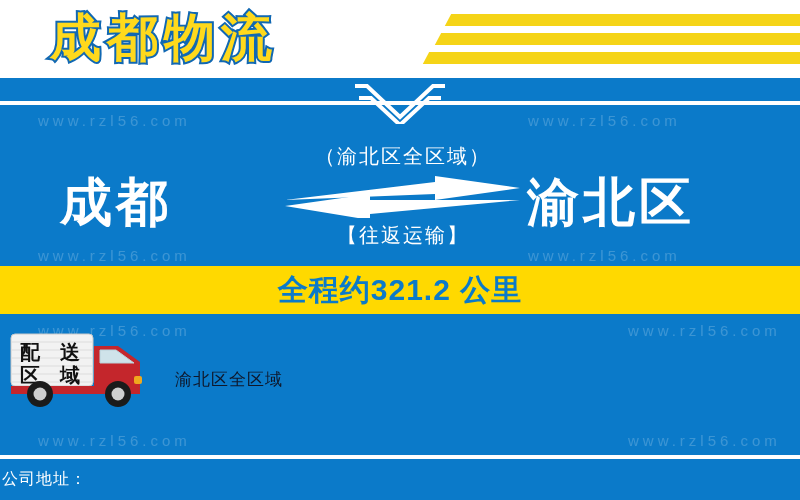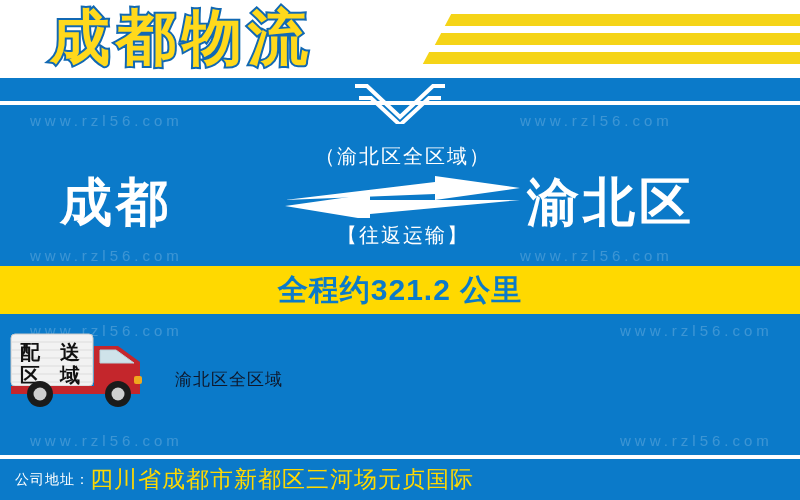--- a/index.html
+++ b/index.html
@@ -17,21 +17,21 @@
   }
 
   
   .header-white{
     position:absolute;left:0;top:0;width:800px;height:78px;
     background:#ffffff;
     z-index:4;
   }
   .title{
     position:absolute;left:50px;top:2px;
-    font-size:60px;
+    font-size:51px;
     font-weight:bold;
     letter-spacing:6px;
     color:#ffd91c;
     -webkit-text-stroke:4px #1168b3;
     paint-order:stroke fill;
     line-height:72px;
     white-space:nowrap;
     z-index:6;
   }
   .stripes{
@@ -60,20 +60,21 @@
 
   
   .wm{
     position:absolute;
     color:#ffffff;opacity:.20;
     font-size:15px;letter-spacing:4px;
     white-space:nowrap;
     font-family:"Liberation Sans",sans-serif;
     z-index:2;
     pointer-events:none;
+    margin-left:8px;
   }
 
   
   .city{
     position:absolute;top:168px;
     color:#ffffff;
     font-size:52px;font-weight:bold;letter-spacing:4px;
     white-space:nowrap;
     z-index:6;
   }
@@ -121,21 +122,21 @@
   .foot-line{
     position:absolute;left:0;top:455px;width:800px;height:4px;
     background:#ffffff;z-index:5;
   }
   .footer{
     position:absolute;left:0;top:459px;width:800px;height:41px;
     background:#0b7ac9;z-index:5;
     display:flex;align-items:center;
   }
   .foot-k{
-    margin-left:15px;color:#ffffff;font-size:14px;letter-spacing:1px;white-space:nowrap;
+    margin-left:2px;color:#ffffff;font-size:16px;letter-spacing:1px;white-space:nowrap;
   }
   .foot-v{
     color:#ffd900;font-size:23px;letter-spacing:1px;white-space:nowrap;
   }
 </style>
 </head>
 <body>
 
 <div id="card">
 
@@ -209,16 +210,15 @@
       <circle cx="32" cy="62" r="6.5" fill="#cfcfcf"></circle>
     <circle cx="110" cy="62" r="13" fill="#1b1b1b"></circle>
       <circle cx="110" cy="62" r="6.5" fill="#cfcfcf"></circle>
   </svg>
 
   <div class="truck-label">渝北区全区域</div>
 
   <div class="foot-line"></div>
   <div class="footer">
     <span class="foot-k">公司地址：</span>
-    <span class="foot-v">四川省成都市新都区三河场元贞国际</span>
   </div>
 
 </div>
 
 </body></html>

